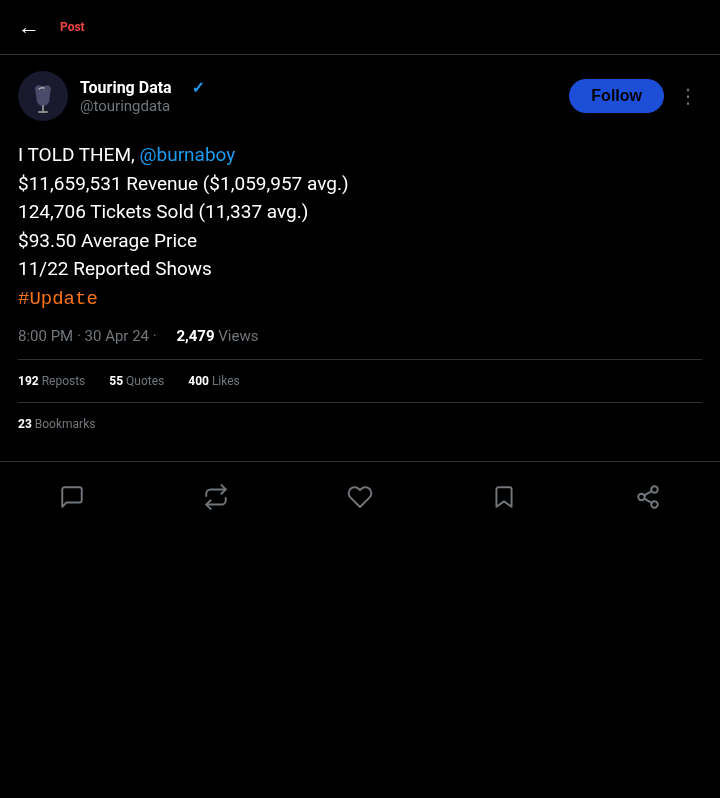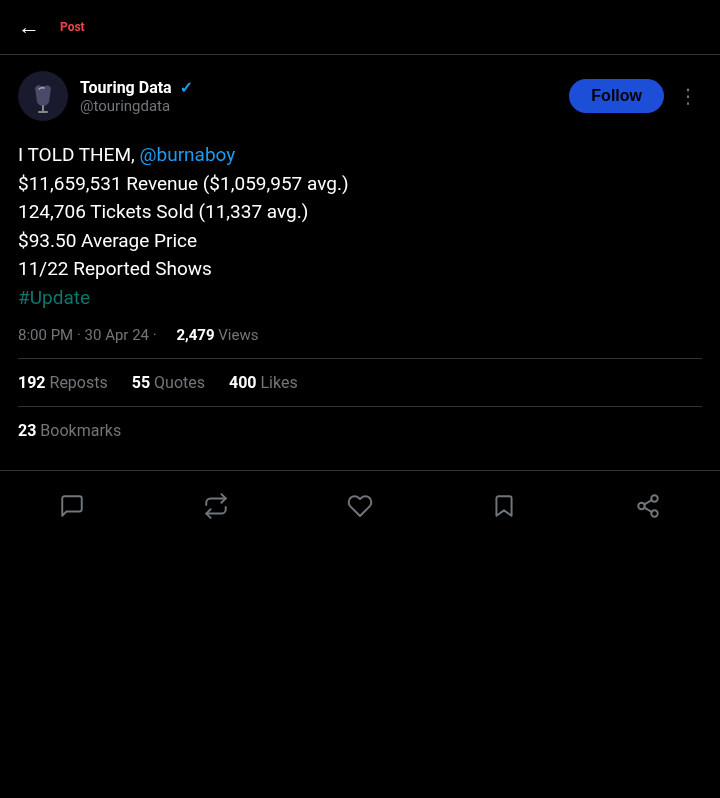--- a/index.html
+++ b/index.html
@@ -66,21 +66,21 @@
     .user-info {
       display: flex;
       flex-direction: column;
     }
     .display-name {
       font-size: 16px;
       font-weight: 700;
       color: #ffffff;
       display: flex;
       align-items: center;
-      gap: 8px;
+      gap: 20px;
     }
     .verified-badge {
       color: #1d9bf0;
       font-size: 16px;
     }
     .username {
       font-size: 15px;
       color: #71767b;
     }
 
@@ -113,21 +113,22 @@
       font-size: 19px;
       line-height: 1.5;
       color: #ffffff;
       margin-bottom: 14px;
       margin-top: 20px;
     }
     .mention {
       color: #1d9bf0;
     }
     .hashtag {
-      color: #0f766e;
+      color: #f97316;
+      font-family: Liberation Mono, monospace;
     }
 
     
     .post-meta {
       font-size: 15px;
       color: #71767b;
       margin-bottom: 14px;
     }
     .post-meta .views-count {
       color: #ffffff;
@@ -143,21 +144,21 @@
     }
 
     
     .stats-row {
       display: flex;
       align-items: center;
       gap: 24px;
       padding: 14px 0;
     }
     .stat-item {
-      font-size: 16px;
+      font-size: 12px;
       color: #71767b;
     }
     .stat-item .stat-number {
       color: #ffffff;
       font-weight: 700;
     }
 
     
     .action-bar {
       display: flex;

